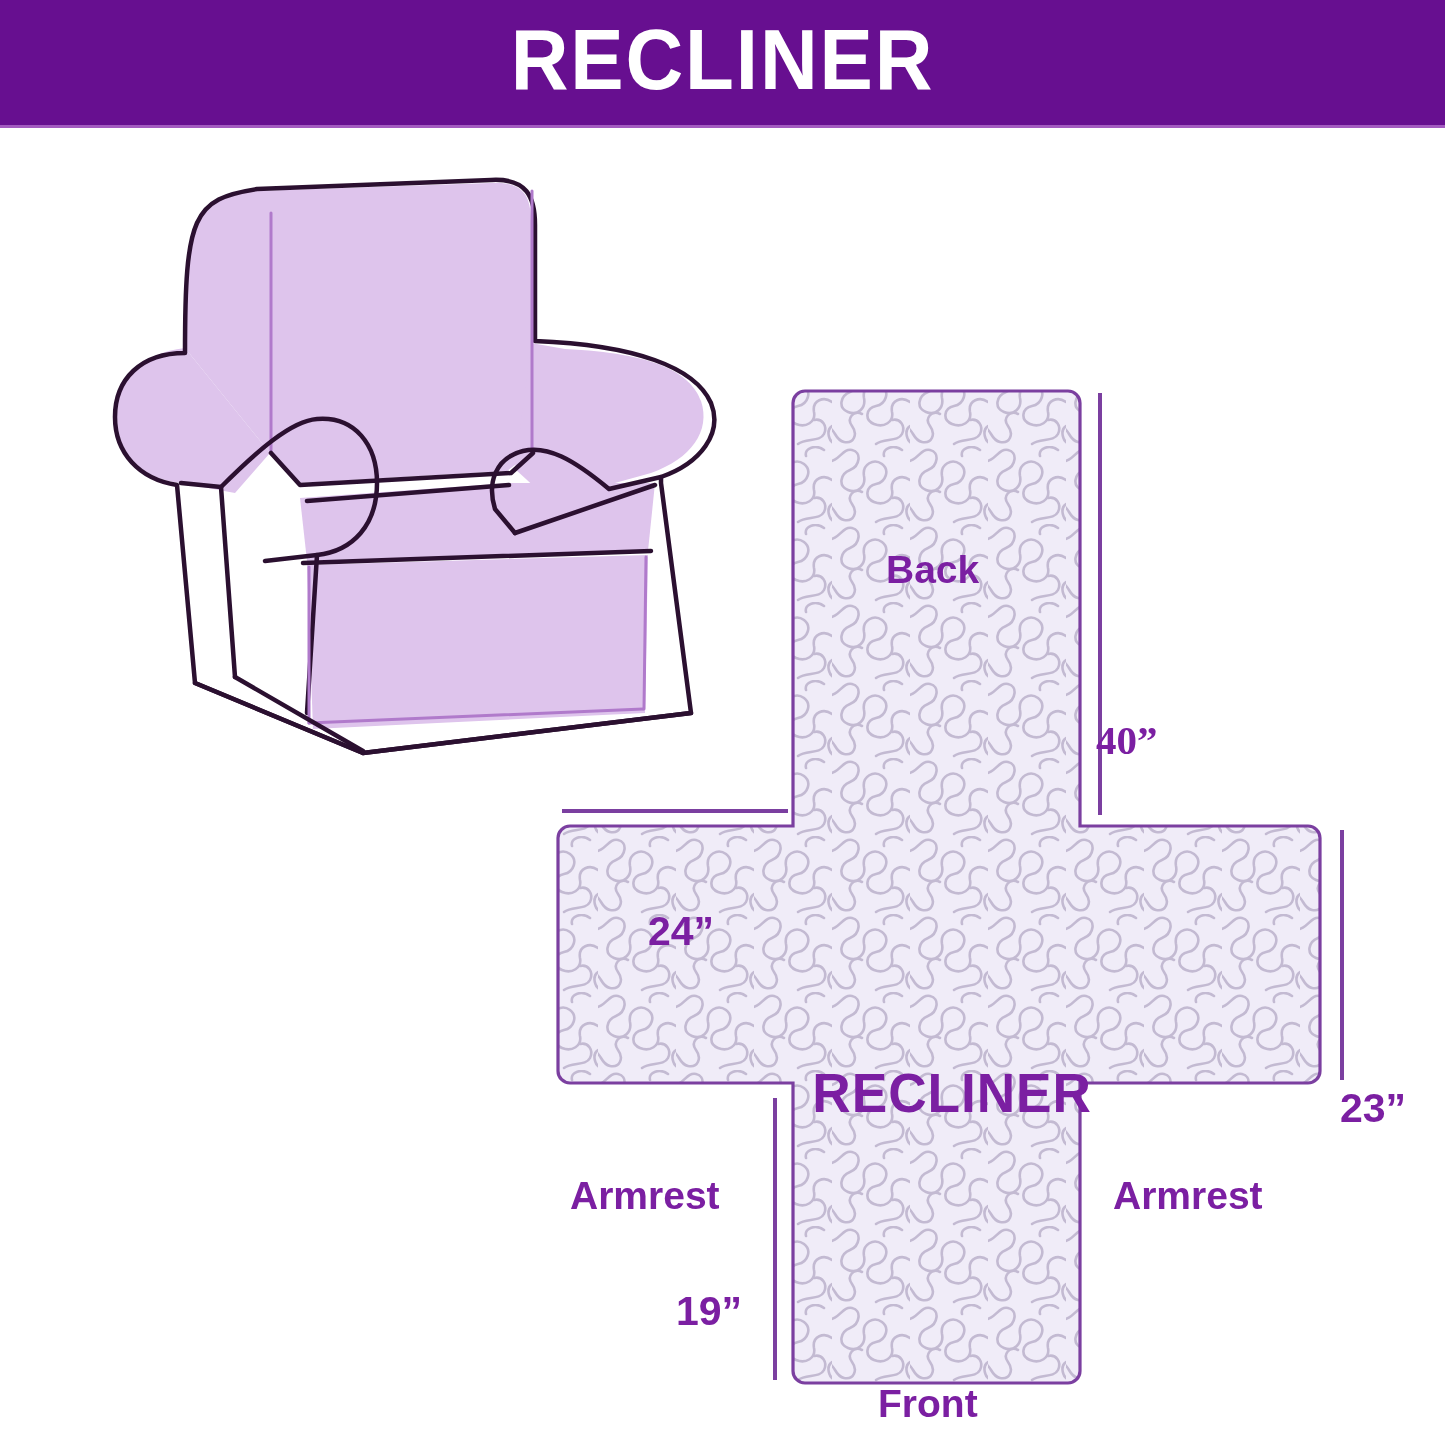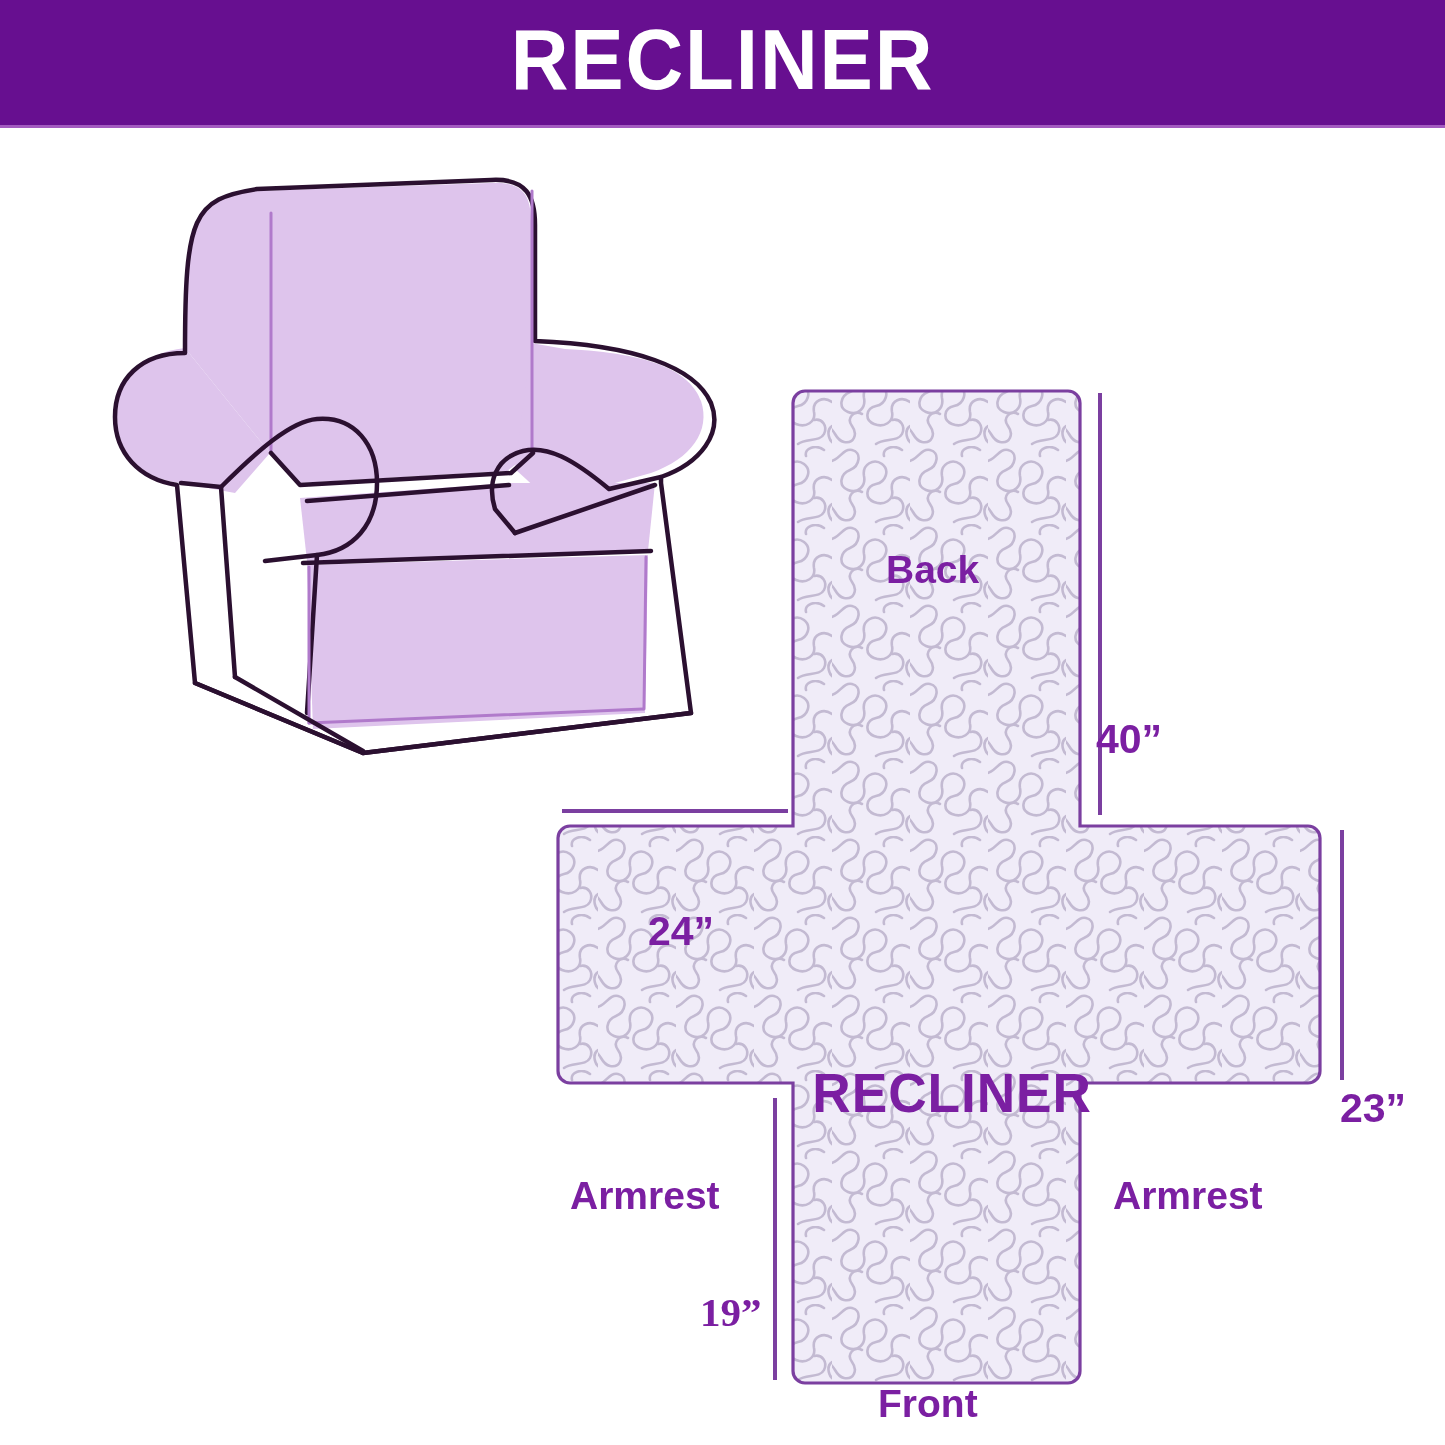--- a/index.html
+++ b/index.html
@@ -95,24 +95,24 @@
     white-space: nowrap;
     transform: scaleX(0.95);
   }
 
   #lbl-back        { left: 886px;  top: 420px;  }
   #lbl-front       { left: 878px;  top: 1238px; margin-top: 16px; }
   #lbl-armrest-l   { left: 570px;  top: 1046px; }
   #lbl-armrest-r   { left: 1113px; top: 1046px; }
   #center-label    { left: 805px;  top: 932px;  }
 
-  #dim-40  { left: 1096px; top: 588px;  }
+  #dim-40  { left: 1096px; top: 588px; font-family: Liberation Serif, serif;  }
   #dim-23  { left: 1340px; top: 938px; margin-top: 19px;  }
   #dim-24t { left: 648px;  top: 780px;  }
-  #dim-19  { left: 700px;  top: 1160px; font-family: Liberation Serif, serif; }
+  #dim-19  { left: 676px;  top: 1160px; }
 </style>
 </head>
 <body>
 
 <div id="header-banner">
   <div id="header-title">RECLINER</div>
 </div>
 
 <div id="stage">
 

